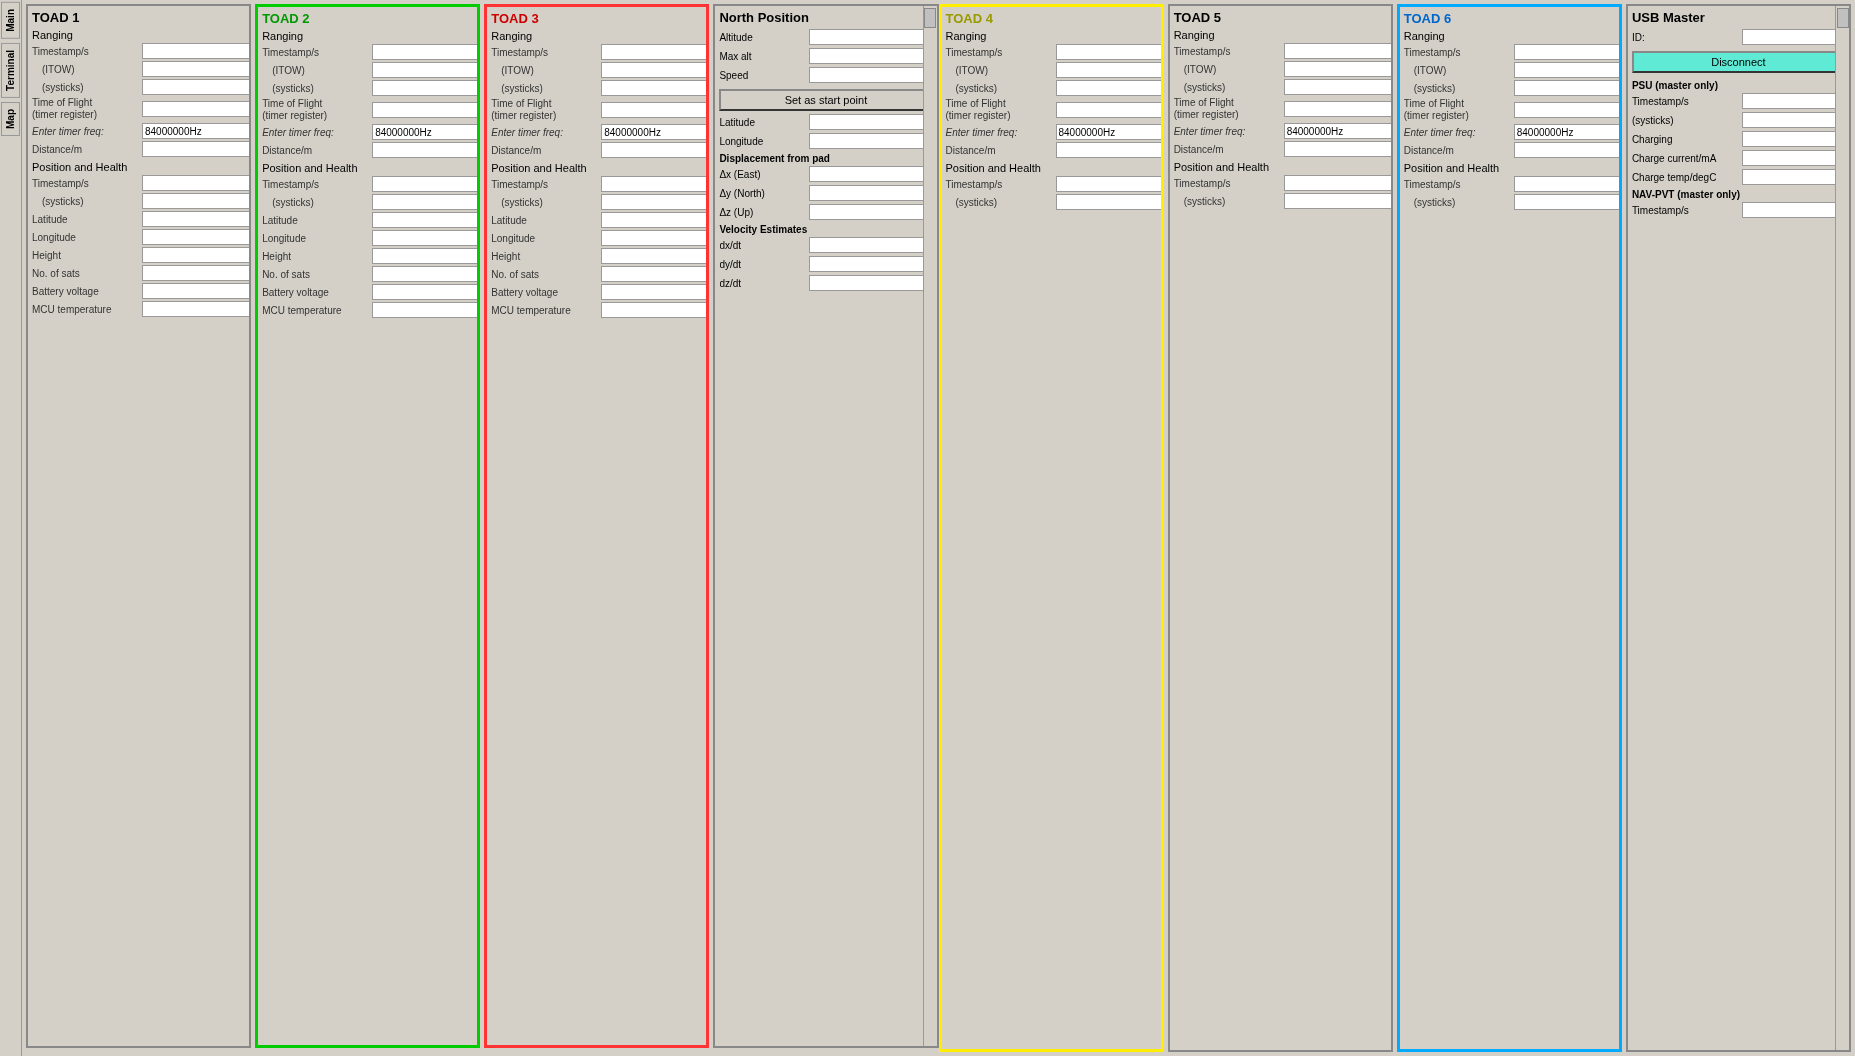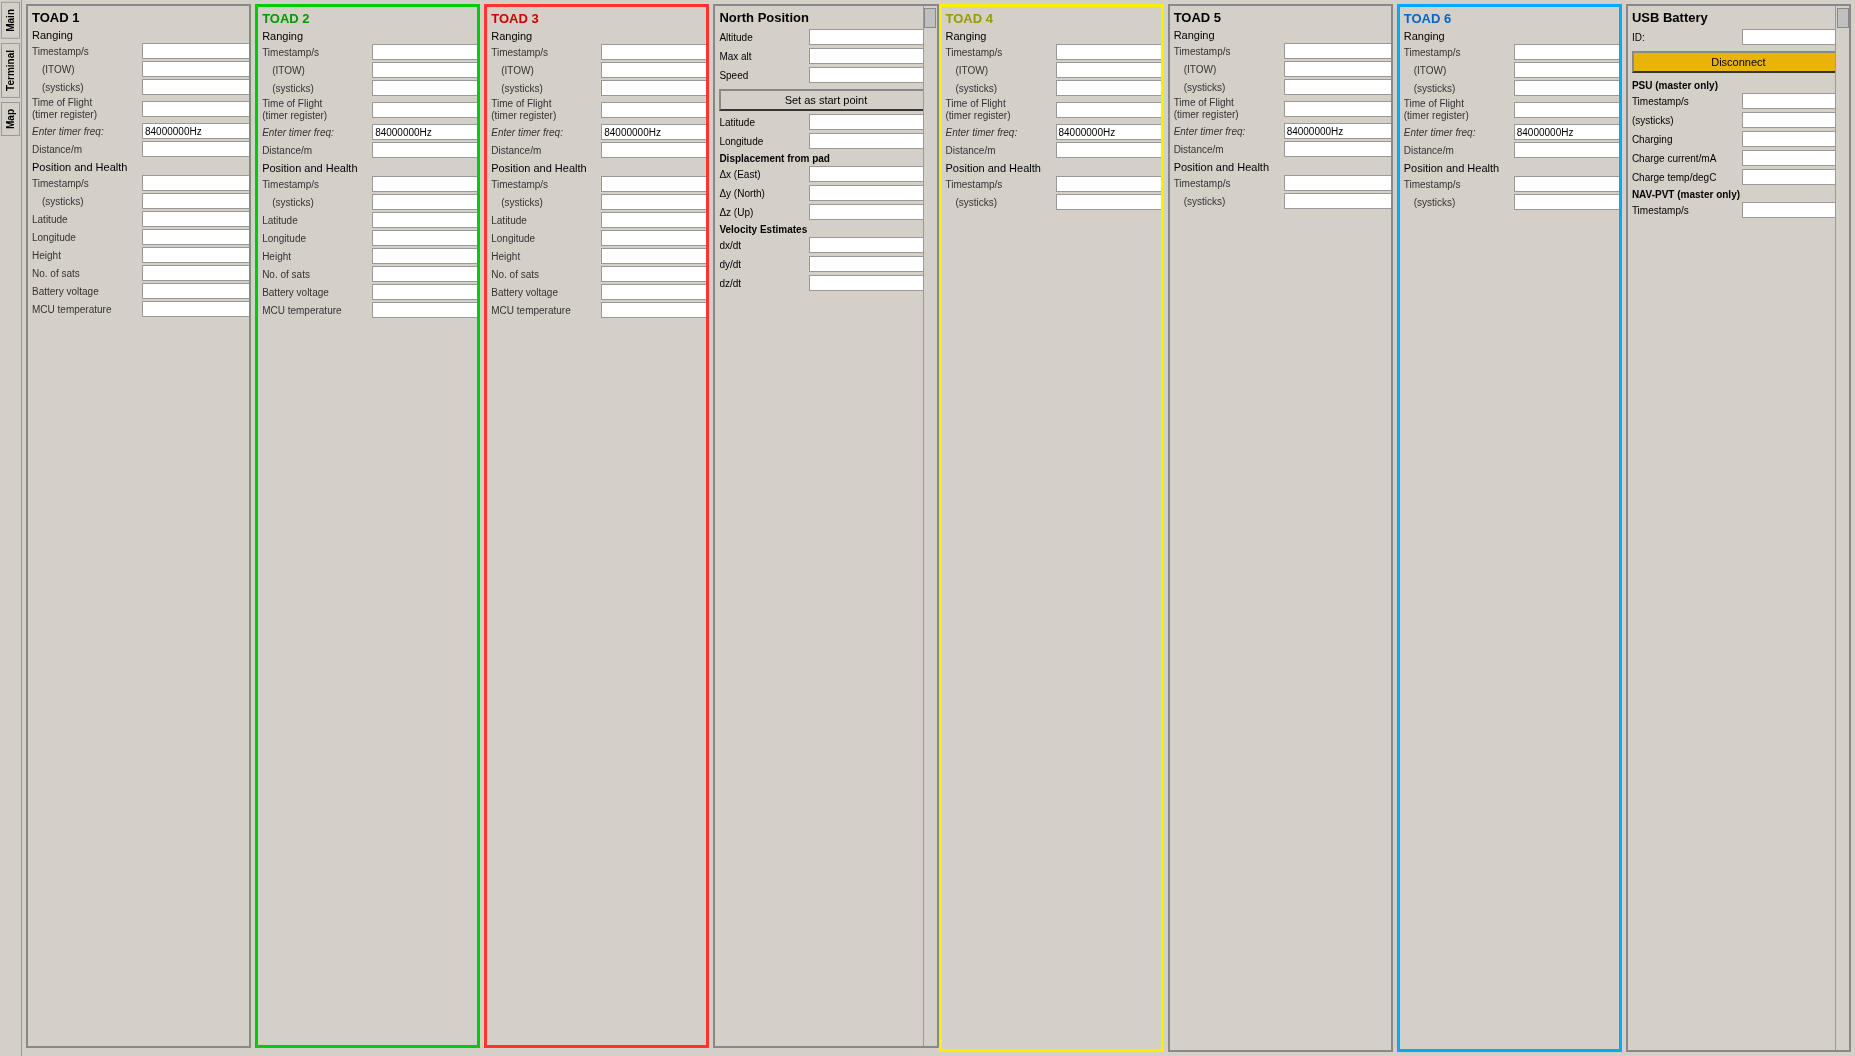--- a/index.html
+++ b/index.html
@@ -173,21 +173,21 @@
       font-size: 10px;
     }
     .usb-input {
       flex: 1;
       height: 16px;
       border: 1px solid #999;
       background: #fff;
       font-size: 10px;
     }
     .disconnect-btn {
-      background: #eab308;
+      background: #5eead4;
       border: 2px outset #888;
       padding: 3px 8px;
       font-size: 11px;
       cursor: pointer;
       width: 100%;
       margin: 3px 0;
     }
   </style>
 </head>
 <body>
@@ -603,21 +603,21 @@
             <span class="field-label">Timestamp/s</span>
             <input class="field-input" type="text" style="">
           </div>
         <div class="field-row">
             <span class="field-label indent">(systicks)</span>
             <input class="field-input" type="text" style="">
           </div>
       </div>
 
       <div class="toad-panel usb-panel" style="position:relative;">
-        <div class="panel-title">USB Battery</div>
+        <div class="panel-title">USB Master</div>
 
         <div class="usb-field-row">
           <span class="usb-label">ID:</span>
           <input class="usb-input" type="text" style="">
         </div>
         <button class="disconnect-btn">Disconnect</button>
 
         <div class="sub-section-title">PSU (master only)</div>
         <div class="usb-field-row">
           <span class="usb-label">Timestamp/s</span>

